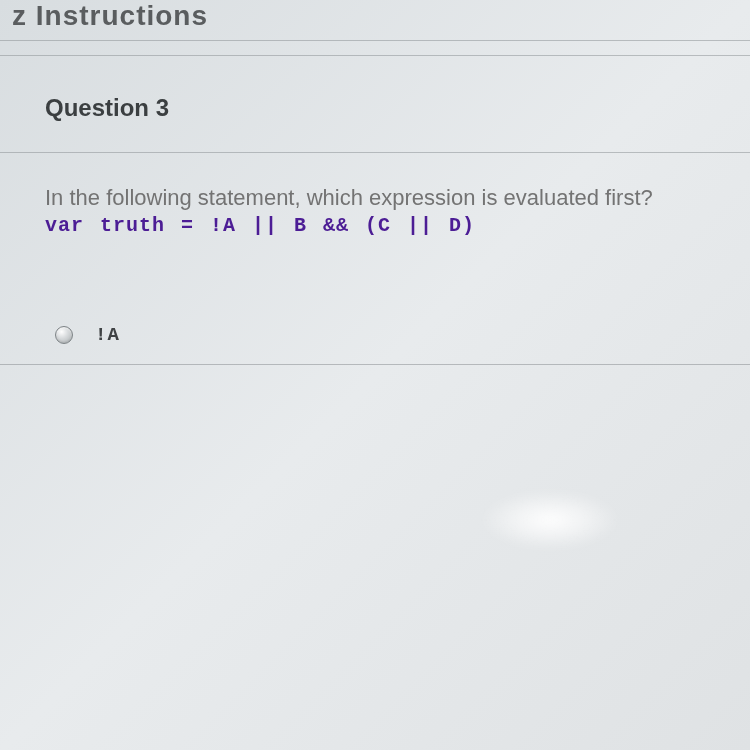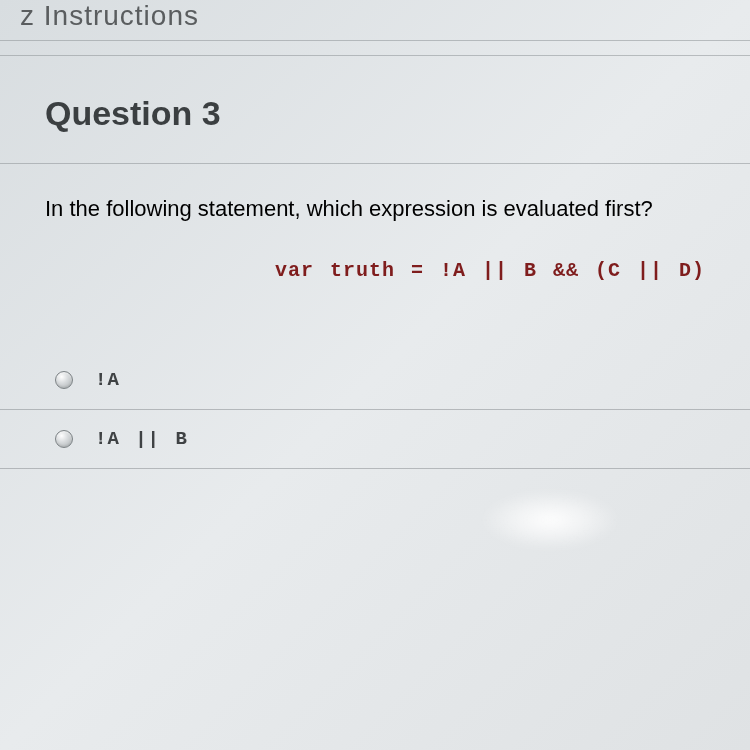--- a/index.html
+++ b/index.html
@@ -6,58 +6,56 @@
     body {
       font-family: -apple-system, 'Segoe UI', 'Helvetica Neue', Arial, sans-serif;
       background: linear-gradient(135deg, #d8dde0 0%, #e8ebed 50%, #dfe2e4 100%);
       width: 750px;
       height: 750px;
       overflow: hidden;
       position: relative;
     }
     .page-title-fragment {
       font-size: 28px;
-      font-weight: 400;
+      font-weight: 700;
       color: #5a5d5f;
       letter-spacing: 1px;
-      padding: 0 0 8px 20px;
+      padding: 0 0 8px 12px;
       font-family: Arial, sans-serif;
     }
     .rule-hr {
       border: none;
       border-top: 1.5px solid #8e9497;
       width: 100%;
       opacity: 0.55;
     }
     .question-header {
       padding: 38px 45px 30px 45px;
     }
     .question-header h2 {
-      font-size: 34px;
+      font-size: 24px;
       font-weight: 700;
       color: #3b3f41;
     }
     .question-body {
       padding: 30px 45px 10px 45px;
     }
     .prompt-text {
       font-size: 22px;
-      color: #000000;
+      color: #737373;
       line-height: 1.4;
-      margin-bottom: 34px;
     }
     .code-line {
       font-family: 'Courier New', Courier, monospace;
       font-size: 20px;
-      color: #7f1d1d;
+      color: #4c1d95;
       letter-spacing: 1px;
       word-spacing: 3px;
       font-weight: 600;
       margin-bottom: 58px;
-      text-align: right;
     }
     .options {
       padding: 0 0 0 0;
     }
     .option-row {
       display: flex;
       align-items: center;
       padding: 18px 45px 18px 55px;
       border-bottom: 1px solid rgba(120,125,128,0.45);
     }
@@ -112,19 +110,15 @@
 <div class="question-body">
   <div class="prompt-text">In the following statement, which expression is evaluated first?</div>
   <div class="code-line">var truth = !A || B &amp;&amp; (C || D)</div>
 </div>
 
 <div class="options">
   <div class="option-row">
     <div class="radio-outer"></div>
     <div class="option-text">!A</div>
   </div>
-  <div class="option-row">
-    <div class="radio-outer"></div>
-    <div class="option-text">!A || B</div>
-  </div>
 </div>
 
 <div class="glare"></div>
 
 </body></html>

